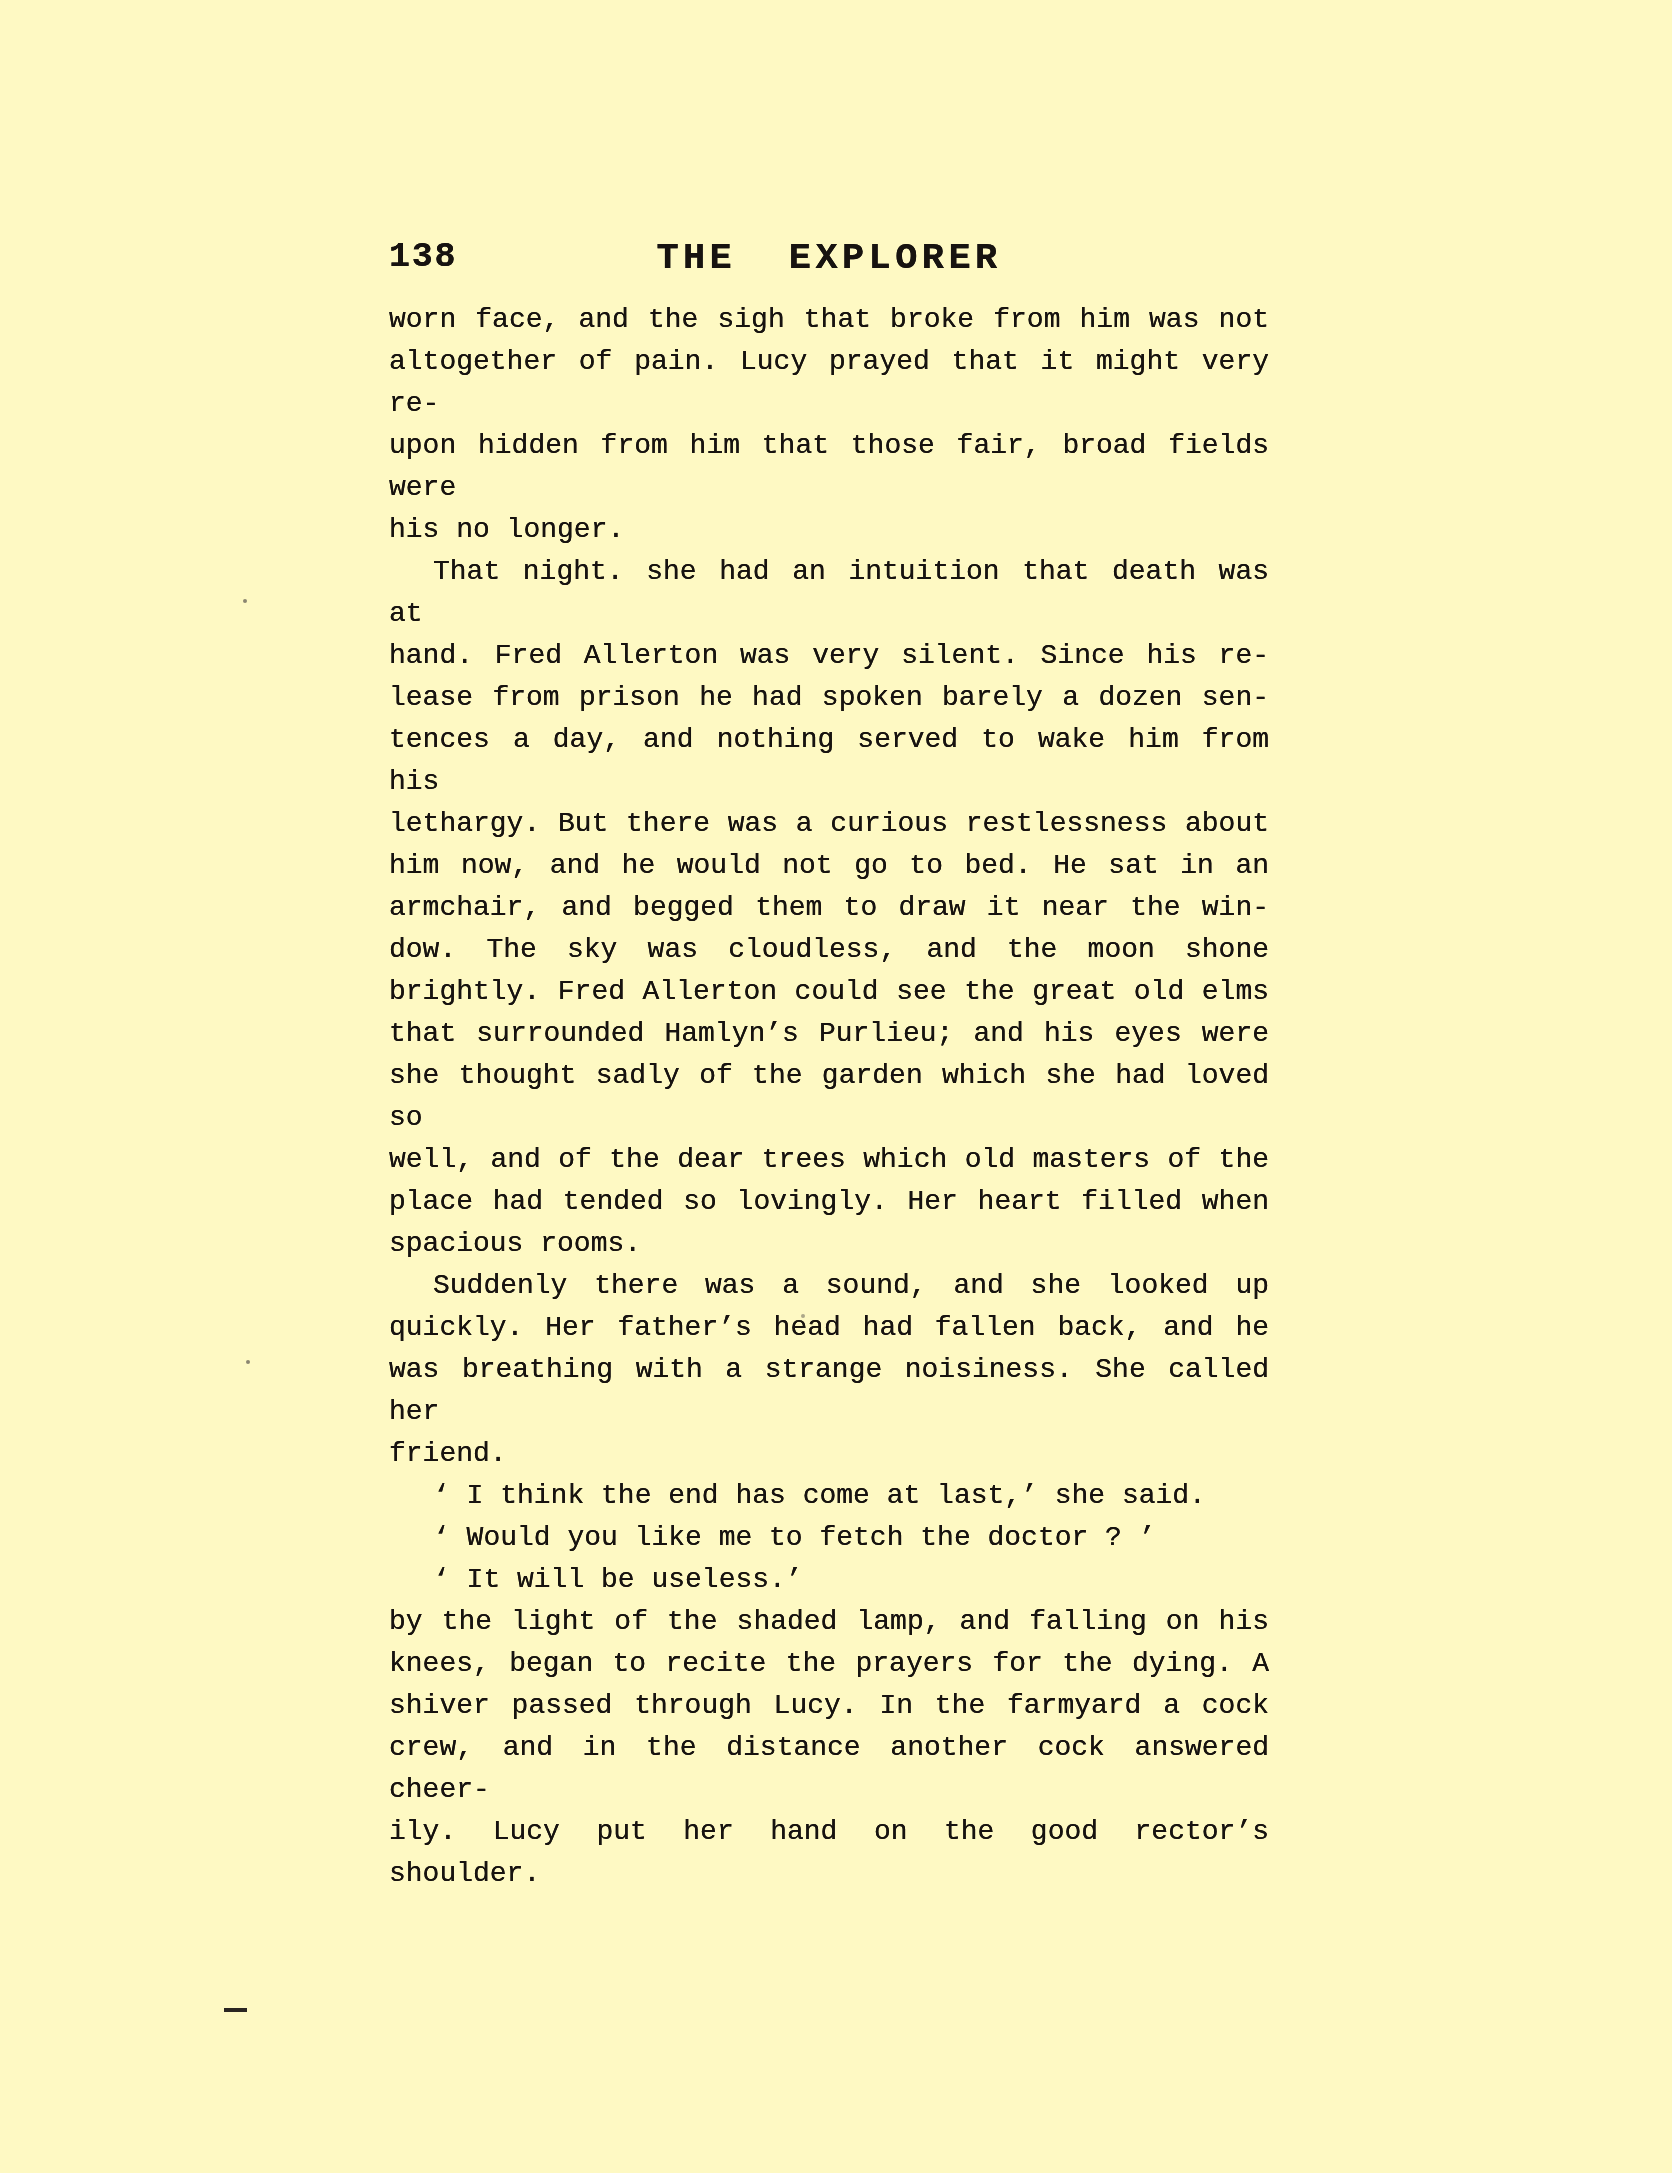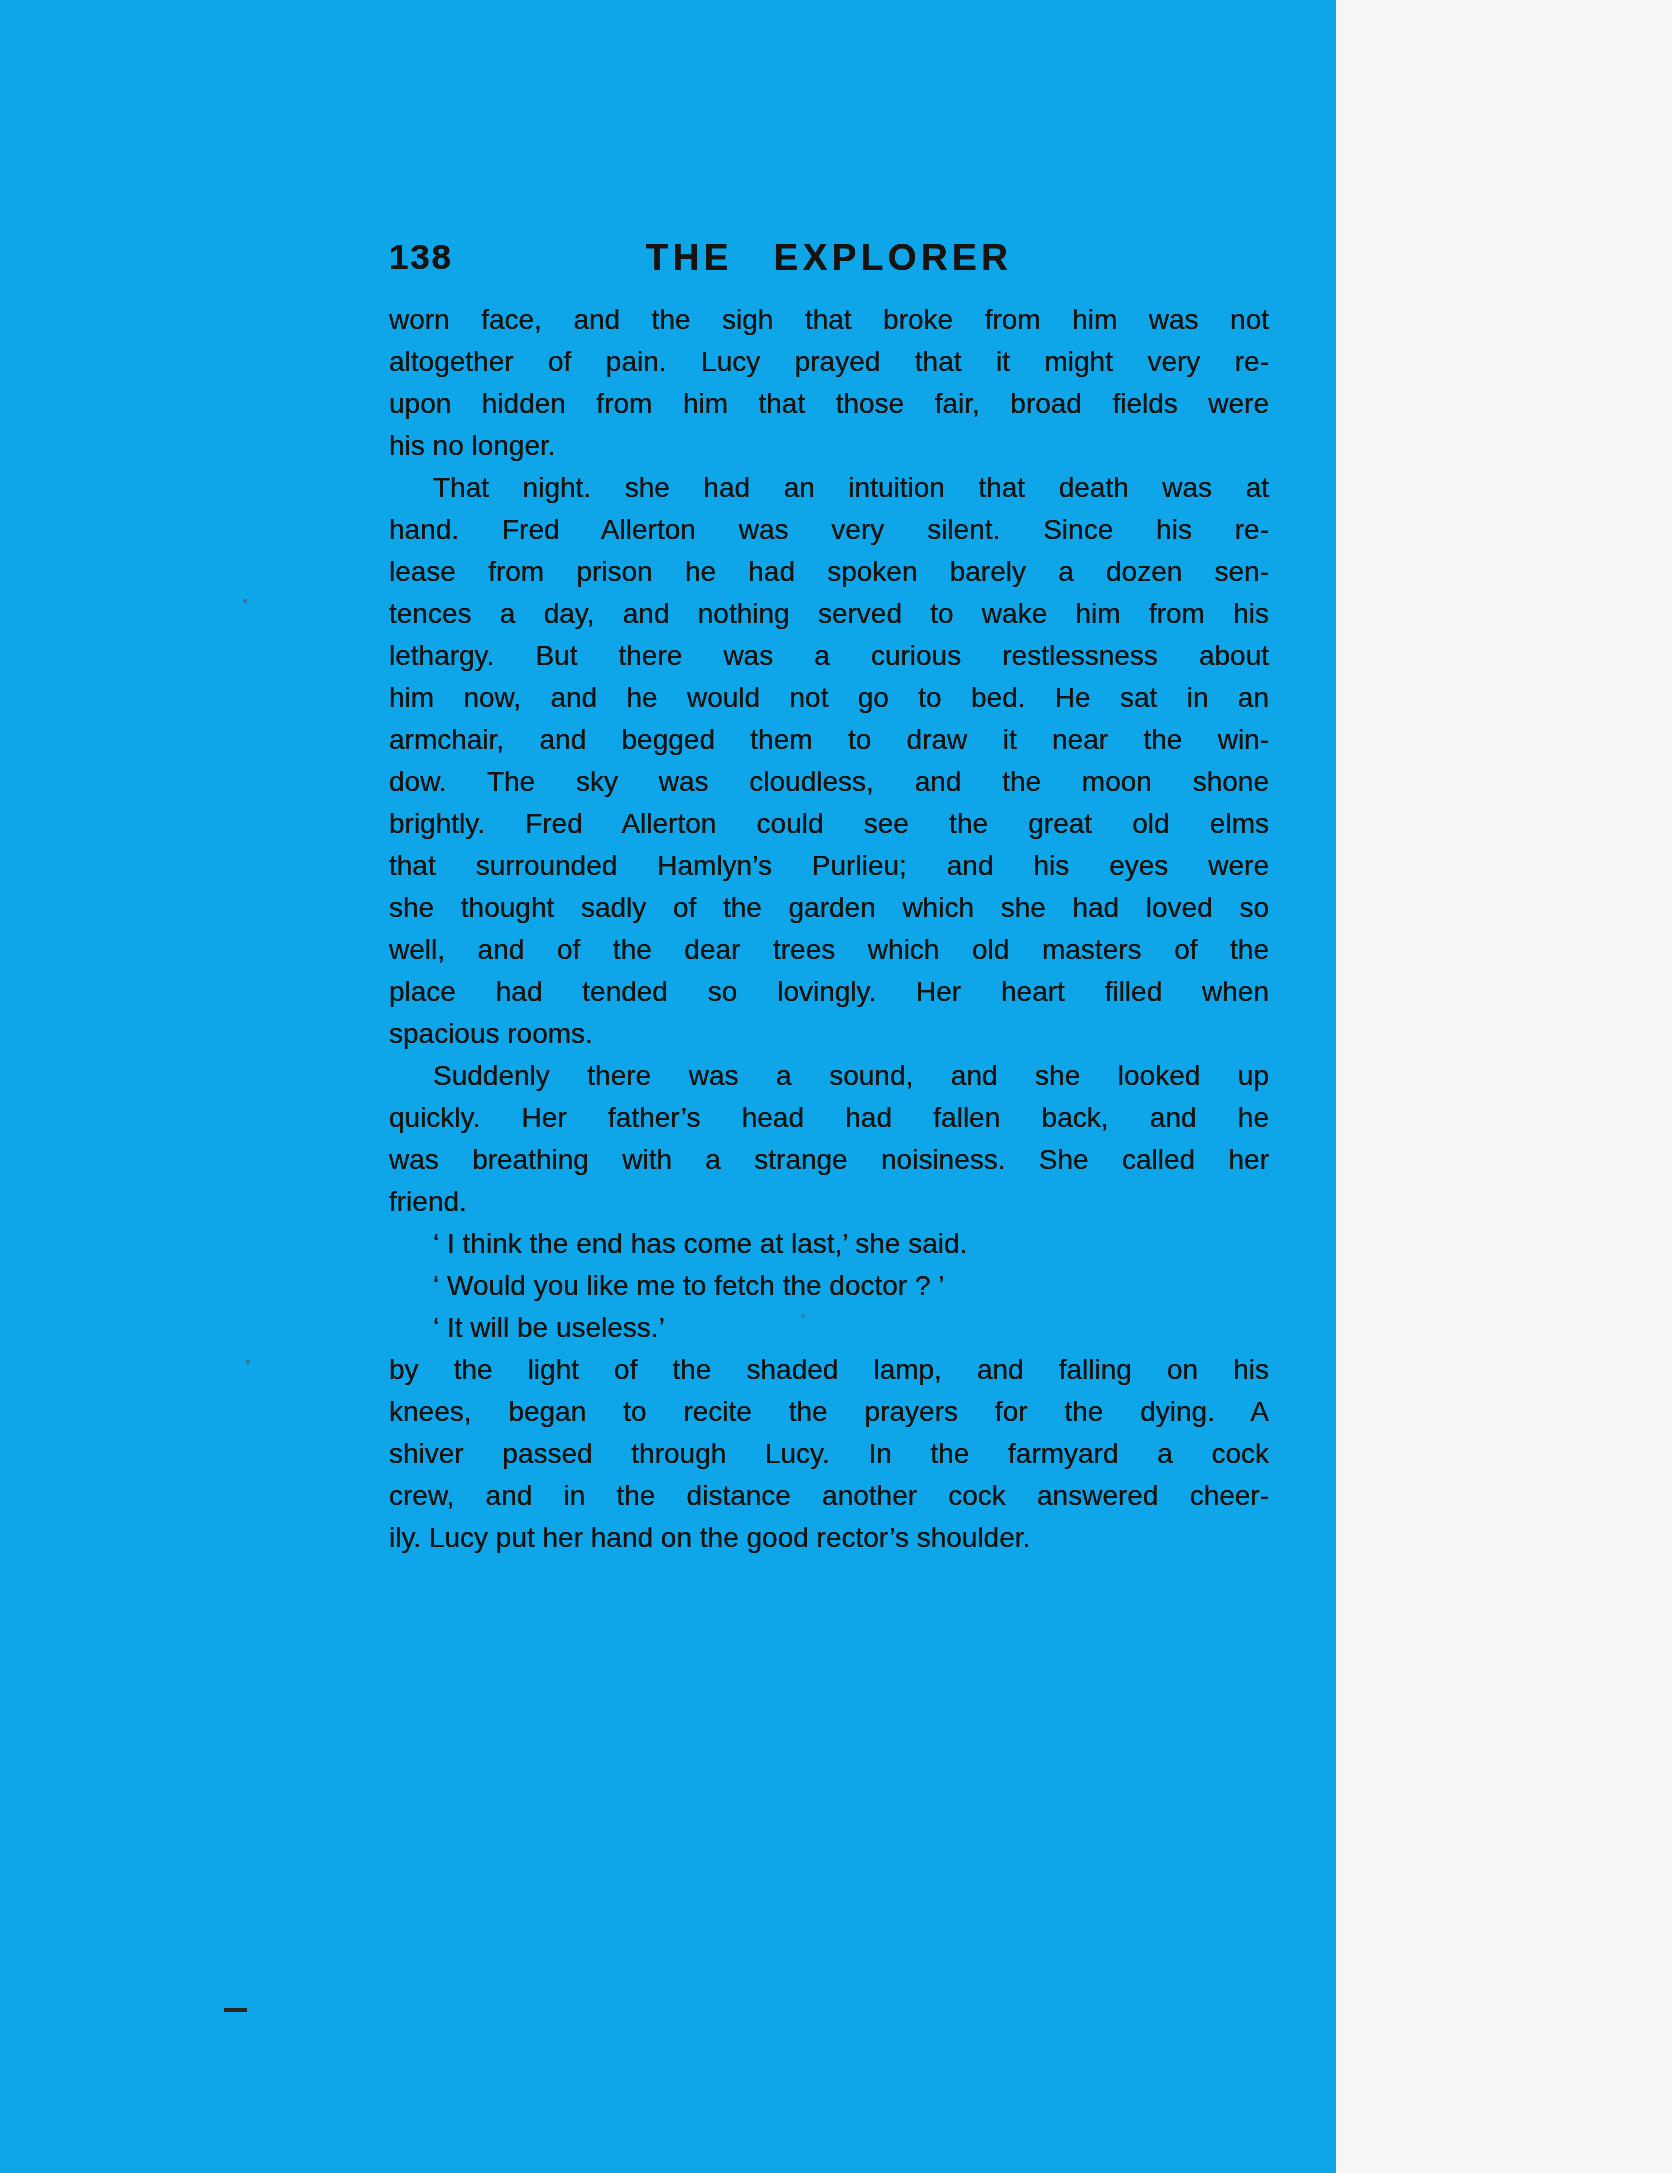--- a/index.html
+++ b/index.html
@@ -2,25 +2,25 @@
 <html style="font-size:14px"><head>
 <meta charset="utf-8">
 <style>
   html, body {
     margin: 0;
     padding: 0;
     background: #f6f6f4;
   }
   .page {
     position: relative;
-    width: 1336px;
+    width: 1672px;
     height: 2173px;
-    background: #0ea5e9;
+    background: #fef9c3;
     overflow: hidden;
-    font-family: Liberation Sans, sans-serif;
+    font-family: Liberation Mono, monospace;
     color: #171310;
   }
   .text-block {
     position: absolute;
     left: 389px;
     top: 237px;
     width: 880px;
   }
   .header {
     position: relative;

